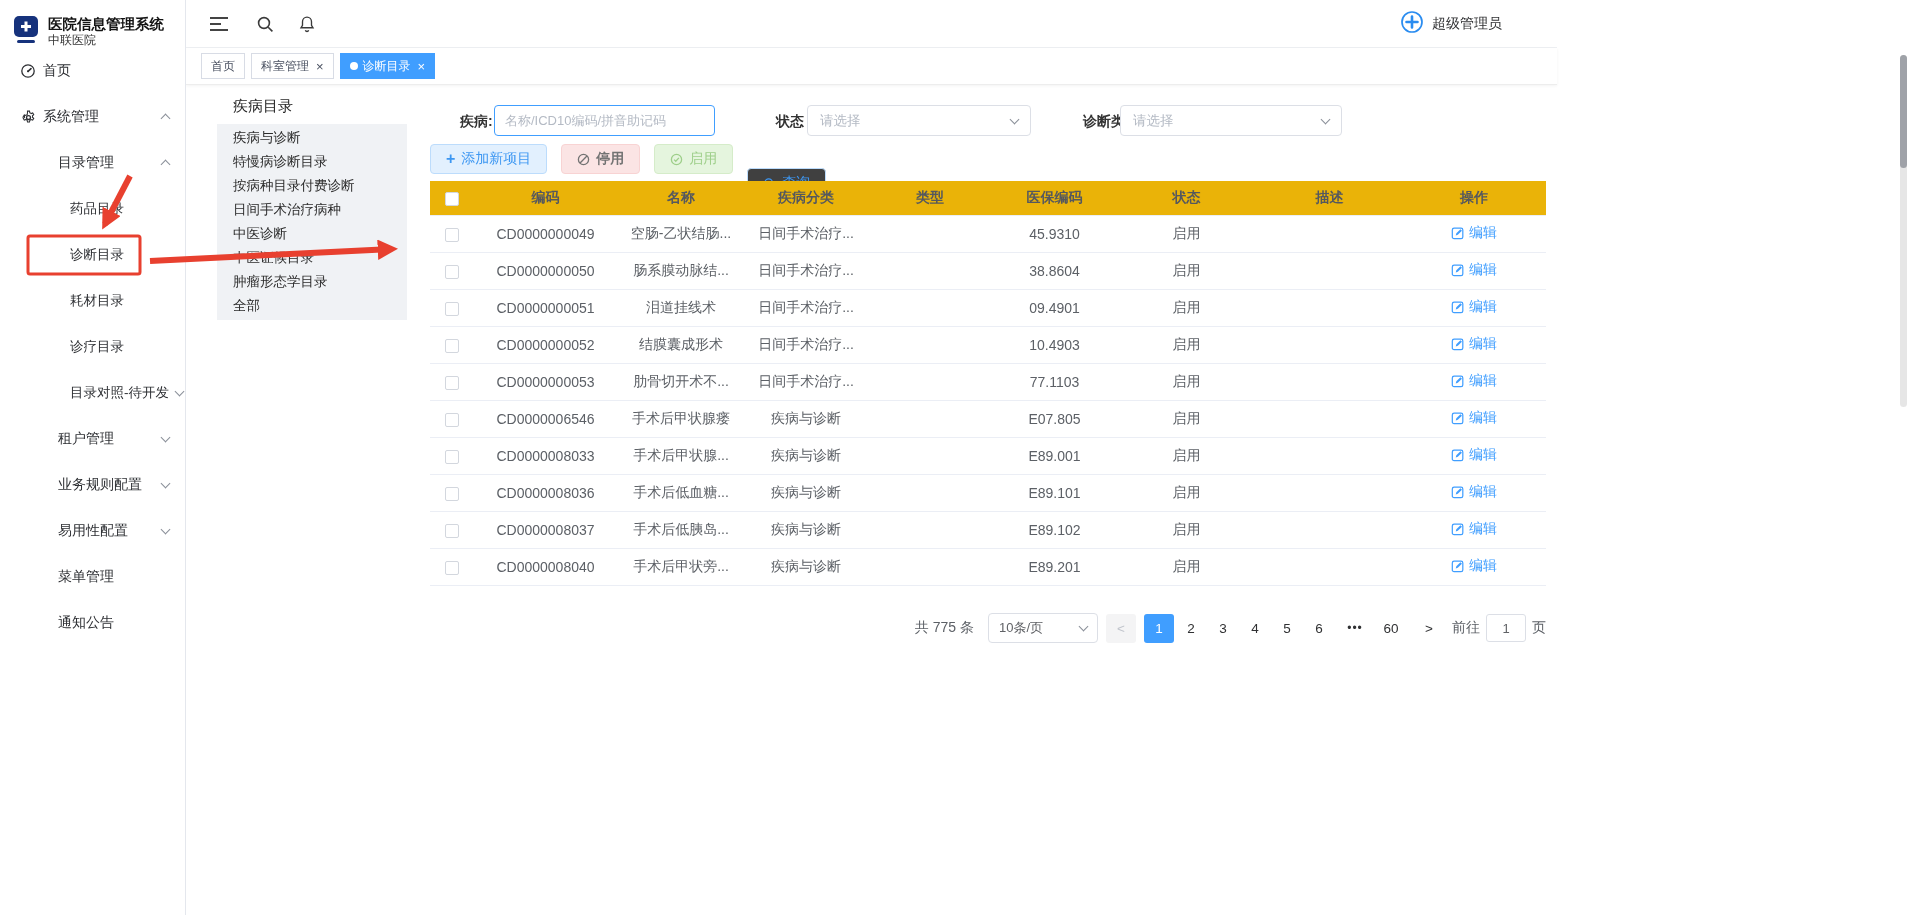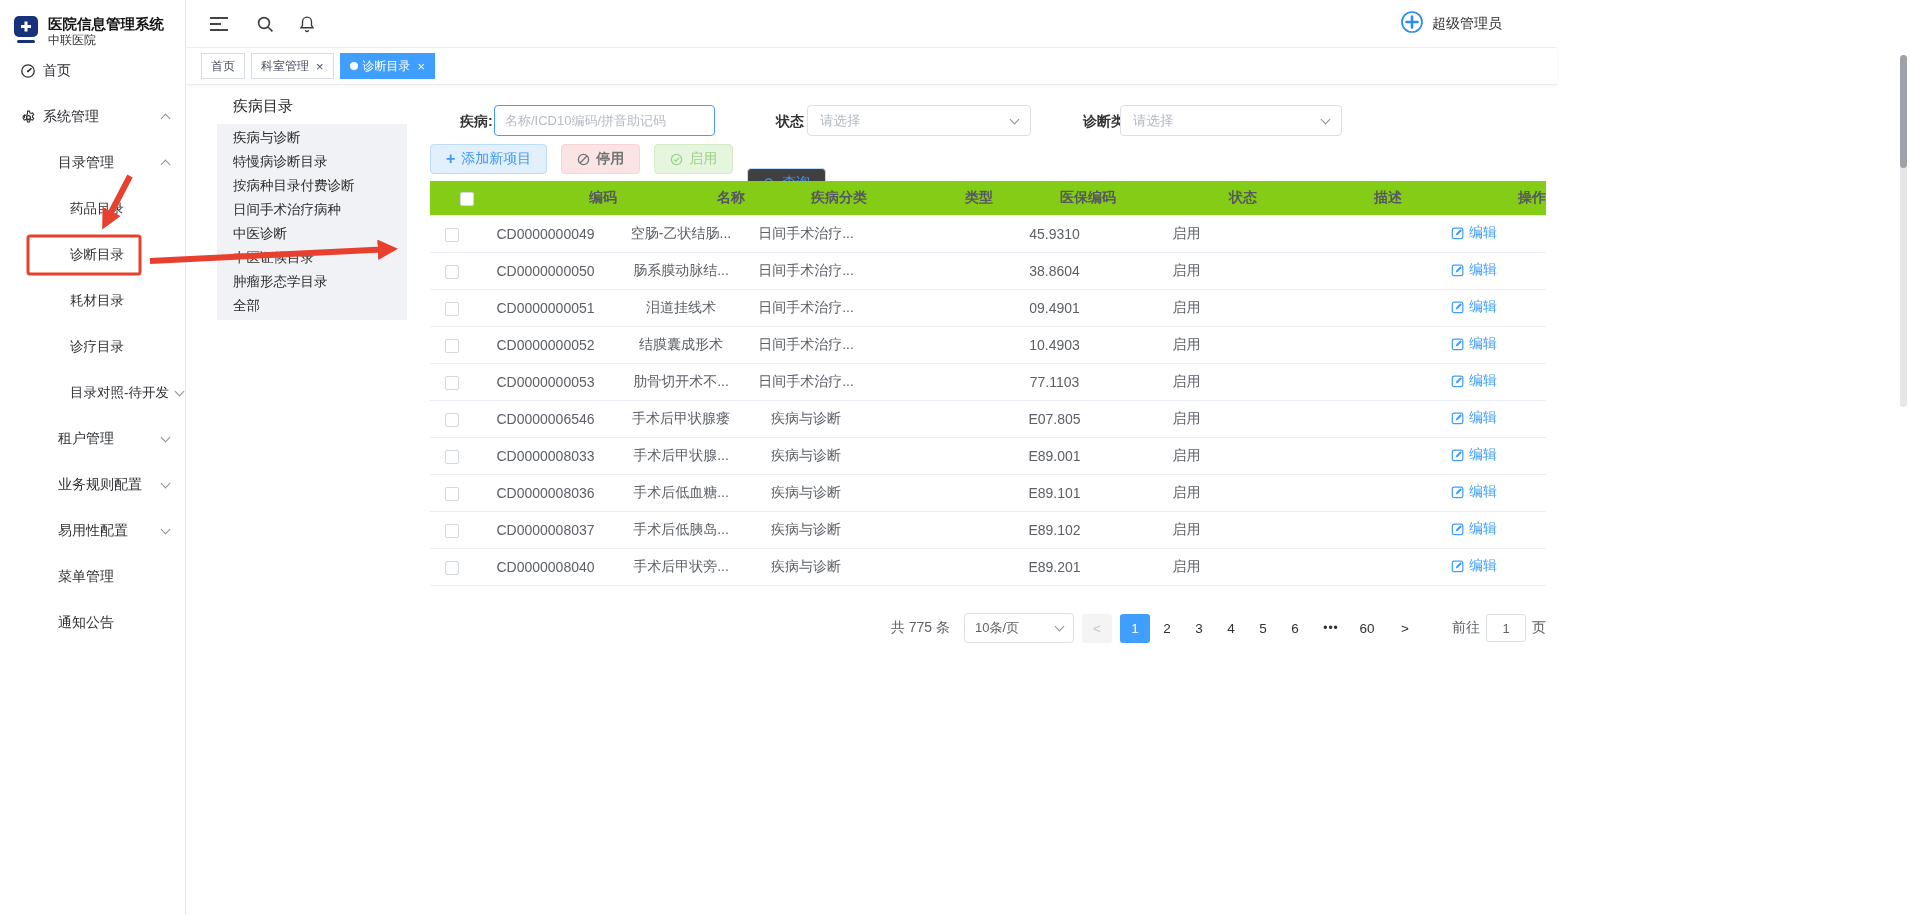--- a/index.html
+++ b/index.html
@@ -67,35 +67,35 @@
 .btn-row{position:absolute;left:0;top:59px;display:flex;gap:14px;}
 .btn{height:30px;border-radius:4px;display:inline-flex;align-items:center;gap:6px;padding:0 15px;font-size:14px;border:1px solid transparent;cursor:pointer;background:none;font-family:inherit;white-space:nowrap;}
 .btn-add{background:#e2f0fe;border-color:#bcdcfc;color:#3d97f2;}
 .btn-disable{background:#fbe4e4;border-color:#f8d3d3;color:#737373;font-weight:bold;}
 .btn-enable{background:#e5f5de;border-color:#d5ecc9;color:#9ecf8a;}
 .btn-query{background:#404040;border-color:#bcdcfc;color:#3d97f2;margin-top:24px;}
 .btn-plus{font-size:16px;line-height:1;font-weight:bold;}
 
 
 .data-table{position:absolute;top:96px;left:0;width:1116px;border-collapse:collapse;table-layout:fixed;font-size:14px;color:#5c6066;}
-.data-table th{background:#84cc16;height:34px;font-weight:bold;color:#55585e;border-bottom:1px solid #ebeef5;text-align:right;font-size:14px;}
+.data-table th{background:#eab308;height:34px;font-weight:bold;color:#55585e;border-bottom:1px solid #ebeef5;text-align:center;font-size:14px;}
 .data-table td{height:37px;border-bottom:1px solid #ebeef5;text-align:center;background:#fff;overflow:hidden;white-space:nowrap;}
 .checkbox{display:inline-block;width:14px;height:14px;border:1px solid #d3d7de;border-radius:2px;background:#fff;vertical-align:middle;cursor:pointer;}
 .edit-link{color:#409eff;display:inline-flex;align-items:center;gap:4px;cursor:pointer;text-decoration:none;font-size:14px;}
 
 
 .pagination{position:absolute;top:528px;left:0;width:1116px;display:flex;align-items:center;justify-content:flex-end;gap:8px;font-size:14px;color:#5c6066;}
 .pg-total{margin-right:6px;}
 .pg-size{width:110px;height:30px;border:1px solid #dcdfe6;border-radius:4px;display:flex;align-items:center;justify-content:space-between;padding:0 10px;font-size:13px;color:#606266;cursor:pointer;background:#fff;}
 .pg-pages{display:flex;align-items:center;gap:2px;}
 .pg-btn,.pg-num{min-width:30px;height:29px;display:inline-flex;align-items:center;justify-content:center;border:none;background:transparent;font-size:13.5px;color:#303133;cursor:pointer;font-family:inherit;border-radius:3px;}
 .pg-btn.prev{background:#f4f4f5;color:#c0c4cc;}
 .pg-num.active{background:#409eff;color:#fff;}
 .pg-ellipsis{min-width:26px;text-align:center;letter-spacing:1px;font-size:12px;color:#303133;cursor:pointer;}
-.pg-goto{display:flex;align-items:center;gap:6px;margin-left:24px;}
+.pg-goto{display:flex;align-items:center;gap:6px;margin-left:0;}
 .pg-goto-input{width:40px;height:28px;border:1px solid #dcdfe6;border-radius:3px;text-align:center;font-size:13px;color:#606266;outline:none;font-family:inherit;}
 
 
 .annotations{position:absolute;left:0;top:0;z-index:99;pointer-events:none;}
 .scrollbar-track{position:absolute;right:3px;top:55px;width:7px;height:352px;background:#e6e6e6;border-radius:4px;z-index:100;}
 .scrollbar-thumb{position:absolute;top:0;left:0;width:7px;height:113px;background:#9fa2a8;border-radius:4px;cursor:pointer;}
 </style>
 </head>
 <body>
 

